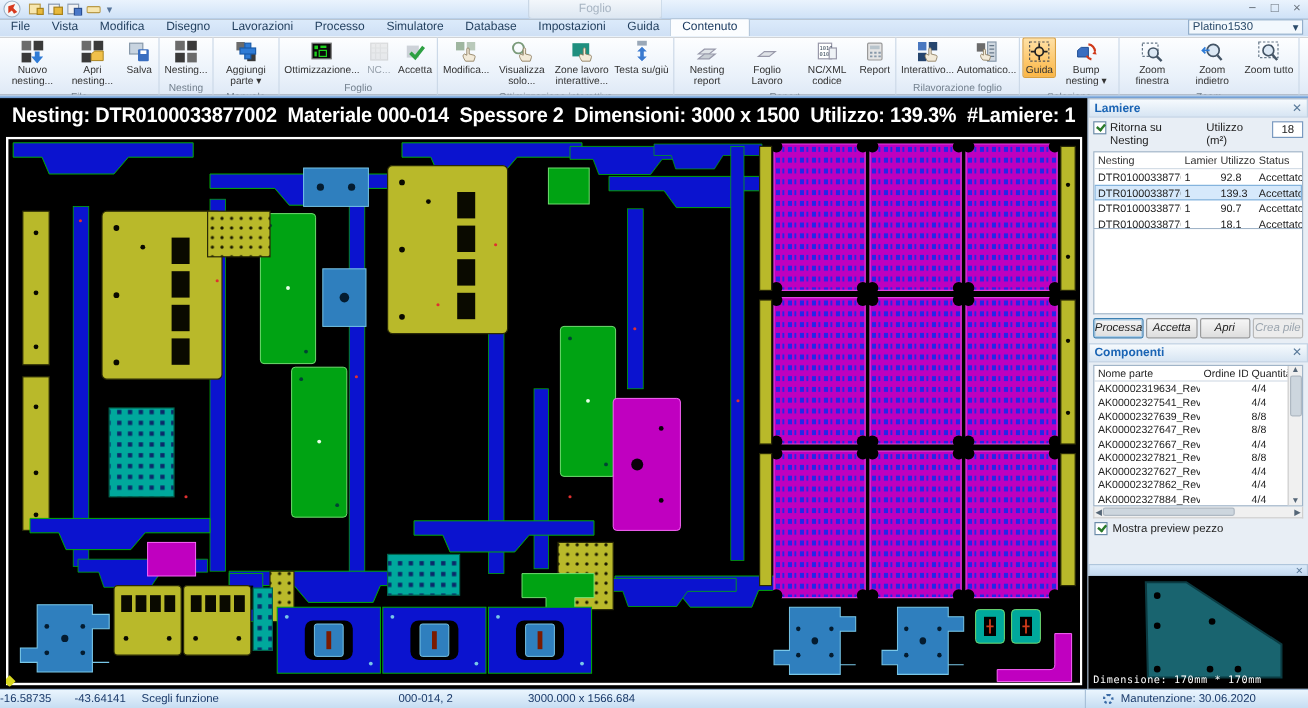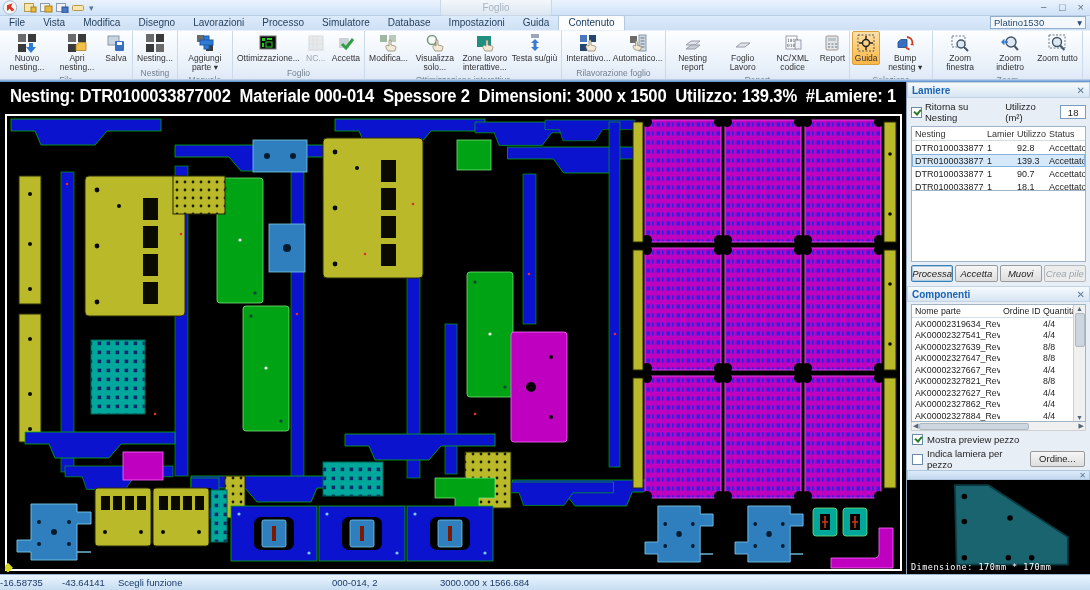--- a/index.html
+++ b/index.html
@@ -54,21 +54,21 @@
   .sheet{position:absolute;top:32px;left:5px;}
 
   
   .side{width:184px;flex:0 0 184px;background:#e8eef5;border-left:1px solid #8fa6bd;display:flex;
     flex-direction:column;font-size:10px;}
   .phead{height:16px;flex:0 0 16px;background:linear-gradient(#f6fafd,#d7e5f3);
     border:1px solid #c2d3e4;display:flex;align-items:center;justify-content:space-between;
     padding:0 4px;color:#1a64b4;font-weight:bold;font-size:10px;}
   .phead .x{color:#5a7a9a;font-weight:normal;font-size:10px;}
   .panel{display:flex;flex-direction:column;}
-  .lamctrl{display:flex;align-items:center;padding:3px 4px 1px 4px;gap:3px;font-size:9.5px;color:#222;}
+  .lamctrl{display:flex;align-items:flex-start;padding:3px 4px 1px 4px;gap:3px;font-size:9.5px;color:#222;}
   .chk{width:11px;height:11px;background:#fff;border:1px solid #6a8aa8;position:relative;flex:0 0 11px;}
   .chk.on:after{content:"";position:absolute;left:2px;top:1px;width:5px;height:3px;
     border-left:2px solid #2a7a2a;border-bottom:2px solid #2a7a2a;transform:rotate(-50deg);}
   .utilval{width:26px;height:14px;border:1px solid #7a9ac0;background:#fff;text-align:center;
     line-height:13px;font-size:9.5px;margin-left:2px;}
   .grid{background:#fff;border:1px solid #a0b4c8;margin:2px 4px 0 4px;overflow:hidden;}
   .grow{display:flex;height:13px;align-items:center;}
   .grow.hdr{border-bottom:1px solid #d4dde6;color:#333;height:14px;}
   .grow.sel{background:#d6e9fb;outline:1px solid #84b3dd;outline-offset:-1px;}
   .gc{padding:0 3px;white-space:nowrap;overflow:hidden;font-size:9px;}
@@ -292,74 +292,74 @@
           <span class="rlabel">Testa su/giù</span>
         </div>
       </div>
       <div class="rgrouplabel">Ottimizzazione interattiva</div>
     </div>
 
     <div class="rgroup">
       <div class="rbtns">
         <div class="rbtn">
           <span class="ricon"><svg viewBox="0 0 20 20" width="20" height="20">
+                <path d="M3 12 l5-4 h9 l-5 4 z" fill="#e0e4e8" stroke="#9899aa"></path>
+                <path d="M3 16 l5-4 h9 l-5 4 z" fill="#c8ced4" stroke="#9899aa"></path>
+              </svg></span>
+          <span class="rlabel">Nesting report</span>
+        </div>
+        <div class="rbtn">
+          <span class="ricon"><svg viewBox="0 0 20 20" width="20" height="20">
+                <path d="M3 14 l5-4 h9 l-5 4 z" fill="#dfe3e7" stroke="#9899aa"></path>
+              </svg></span>
+          <span class="rlabel">Foglio Lavoro</span>
+        </div>
+        <div class="rbtn">
+          <span class="ricon"><svg viewBox="0 0 20 20" width="20" height="20">
+                <rect x="3" y="3" width="11" height="13" fill="#fff" stroke="#9999aa"></rect>
+                <text x="4" y="8.5" font-size="4.5" fill="#334455" font-family="monospace">1010</text>
+                <text x="4" y="13.5" font-size="4.5" fill="#334455" font-family="monospace">0101</text>
+                <rect x="12" y="7" width="6" height="9" fill="#eef2f6" stroke="#9999aa"></rect>
+              </svg></span>
+          <span class="rlabel">NC/XML codice</span>
+        </div>
+        <div class="rbtn">
+          <span class="ricon"><svg viewBox="0 0 20 20" width="20" height="20">
+                <rect x="4" y="3" width="12" height="14" rx="1" fill="#e4e4e4" stroke="#999"></rect>
+                <rect x="6" y="5" width="8" height="3" fill="#b8c4cc"></rect>
+                <path d="M6 11 h2 M9.5 11 h2 M13 11 h2 M6 14 h2 M9.5 14 h2 M13 14 h2" stroke="#8899aa" stroke-width="1.6"></path>
+              </svg></span>
+          <span class="rlabel">Report</span>
+        </div>
+      </div>
+      <div class="rgrouplabel">Report</div>
+    </div>
+
+    <div class="rgroup">
+      <div class="rbtns">
+        <div class="rbtn">
+          <span class="ricon"><svg viewBox="0 0 20 20" width="20" height="20">
                 <rect x="2" y="2" width="7" height="7" fill="#4a78c0"></rect>
                 <rect x="11" y="2" width="7" height="7" fill="#26456e"></rect>
                 <rect x="2" y="11" width="7" height="7" fill="#26456e"></rect>
                 <path d="M10 18 c-2-3 -3-5 -1-6 l2 1 v-5 c0-1.5 2-1.5 2 0 v4 l4 1 c1 .3 1 1 .8 2 l-1 3 z" fill="#f2ead8" stroke="#8a7a5a" stroke-width="0.7"></path>
               </svg></span>
           <span class="rlabel">Interattivo...</span>
         </div>
         <div class="rbtn">
           <span class="ricon"><svg viewBox="0 0 20 20" width="20" height="20">
                 <rect x="11" y="2" width="7" height="16" fill="#d0d8e0" stroke="#8899aa"></rect>
                 <path d="M12.5 5 h4 M12.5 8 h4 M12.5 11 h4 M12.5 14 h4" stroke="#667788"></path>
                 <rect x="2" y="3" width="7" height="7" fill="#6b6b6b"></rect>
                 <path d="M7 17 c-2-2.5 -2.5-4 -1-5 l1.5 1 v-4 c0-1.4 1.8-1.4 1.8 0 v3.4 l3.2 .8 c.9 .3 .9 1 .7 1.8 l-.8 2.4 z" fill="#f2ead8" stroke="#8a7a5a" stroke-width="0.7"></path>
               </svg></span>
           <span class="rlabel">Automatico...</span>
         </div>
       </div>
       <div class="rgrouplabel">Rilavorazione foglio</div>
-    </div>
-
-    <div class="rgroup">
-      <div class="rbtns">
-        <div class="rbtn">
-          <span class="ricon"><svg viewBox="0 0 20 20" width="20" height="20">
-                <path d="M3 12 l5-4 h9 l-5 4 z" fill="#e0e4e8" stroke="#9899aa"></path>
-                <path d="M3 16 l5-4 h9 l-5 4 z" fill="#c8ced4" stroke="#9899aa"></path>
-              </svg></span>
-          <span class="rlabel">Nesting report</span>
-        </div>
-        <div class="rbtn">
-          <span class="ricon"><svg viewBox="0 0 20 20" width="20" height="20">
-                <path d="M3 14 l5-4 h9 l-5 4 z" fill="#dfe3e7" stroke="#9899aa"></path>
-              </svg></span>
-          <span class="rlabel">Foglio Lavoro</span>
-        </div>
-        <div class="rbtn">
-          <span class="ricon"><svg viewBox="0 0 20 20" width="20" height="20">
-                <rect x="3" y="3" width="11" height="13" fill="#fff" stroke="#9999aa"></rect>
-                <text x="4" y="8.5" font-size="4.5" fill="#334455" font-family="monospace">1010</text>
-                <text x="4" y="13.5" font-size="4.5" fill="#334455" font-family="monospace">0101</text>
-                <rect x="12" y="7" width="6" height="9" fill="#eef2f6" stroke="#9999aa"></rect>
-              </svg></span>
-          <span class="rlabel">NC/XML codice</span>
-        </div>
-        <div class="rbtn">
-          <span class="ricon"><svg viewBox="0 0 20 20" width="20" height="20">
-                <rect x="4" y="3" width="12" height="14" rx="1" fill="#e4e4e4" stroke="#999"></rect>
-                <rect x="6" y="5" width="8" height="3" fill="#b8c4cc"></rect>
-                <path d="M6 11 h2 M9.5 11 h2 M13 11 h2 M6 14 h2 M9.5 14 h2 M13 14 h2" stroke="#8899aa" stroke-width="1.6"></path>
-              </svg></span>
-          <span class="rlabel">Report</span>
-        </div>
-      </div>
-      <div class="rgrouplabel">Report</div>
     </div>
 
     <div class="rgroup">
       <div class="rbtns">
         <div class="rbtn active">
           <span class="ricon"><svg viewBox="0 0 20 20" width="20" height="20">
                 <rect x="2" y="2" width="16" height="16" fill="none" stroke="#555" stroke-dasharray="2 1.5"></rect>
                 <circle cx="10" cy="10" r="3.5" fill="none" stroke="#222" stroke-width="1.4"></circle>
                 <path d="M10 3 v4 M10 13 v4 M3 10 h4 M13 10 h4" stroke="#222" stroke-width="1.4"></path>
               </svg></span>
@@ -643,21 +643,21 @@
             <span class="gc gc1">DTR0100033877004</span>
             <span class="gc gc2">1</span>
             <span class="gc gc3">18.1</span>
             <span class="gc gc4">Accettato</span>
           </div>
         </div>
         <div class="lamfill"></div>
         <div class="btnrow">
           <span class="wbtn focus">Processa</span>
           <span class="wbtn">Accetta</span>
-          <span class="wbtn">Muovi</span>
+          <span class="wbtn">Apri</span>
           <span class="wbtn disabled">Crea pile</span>
         </div>
       </div>
 
       <div class="panel" style="height:184px;">
         <div class="phead">
           <span>Componenti</span>
           <span class="x">✕</span>
         </div>
         <div class="ctable">
@@ -720,25 +720,20 @@
         </div>
         <div class="hscroll">
           <span>◀</span>
           <span class="hthumb"></span>
           <span class="hsp"></span>
           <span>▶</span>
         </div>
         <div class="chkline">
           <span class="chk on"></span>
           <span>Mostra preview pezzo</span>
-        </div>
-        <div class="chkline">
-          <span class="chk"></span>
-          <span>Indica lamiera per pezzo</span>
-          <span class="ordbtn">Ordine...</span>
         </div>
       </div>
 
       <div class="panel" style="flex:1;min-height:0;">
         <div class="pvhead">
           <span class="x">✕</span>
         </div>
         <div class="pv">
           <svg width="182" height="88" viewBox="0 0 182 102">
             <path d="M41 6 L80 6 L172 66 L172 98 L43 98 Z" fill="#19646f" stroke="#0b3b42" stroke-width="2"></path>
@@ -755,15 +750,19 @@
 
     </div>
   </div>
 
   <div class="statusbar">
     <span class="f" style="left:0">-16.58735</span>
     <span class="f" style="left:62px">-43.64141</span>
     <span class="f" style="left:118px">Scegli funzione</span>
     <span class="f" style="left:332px">000-014, 2</span>
     <span class="f" style="left:440px">3000.000 x 1566.684</span>
+    <span class="sbright">
+      <span class="gear"></span>
+      <span>Manutenzione: 30.06.2020</span>
+    </span>
   </div>
 
 </div>
 
 </body></html>

